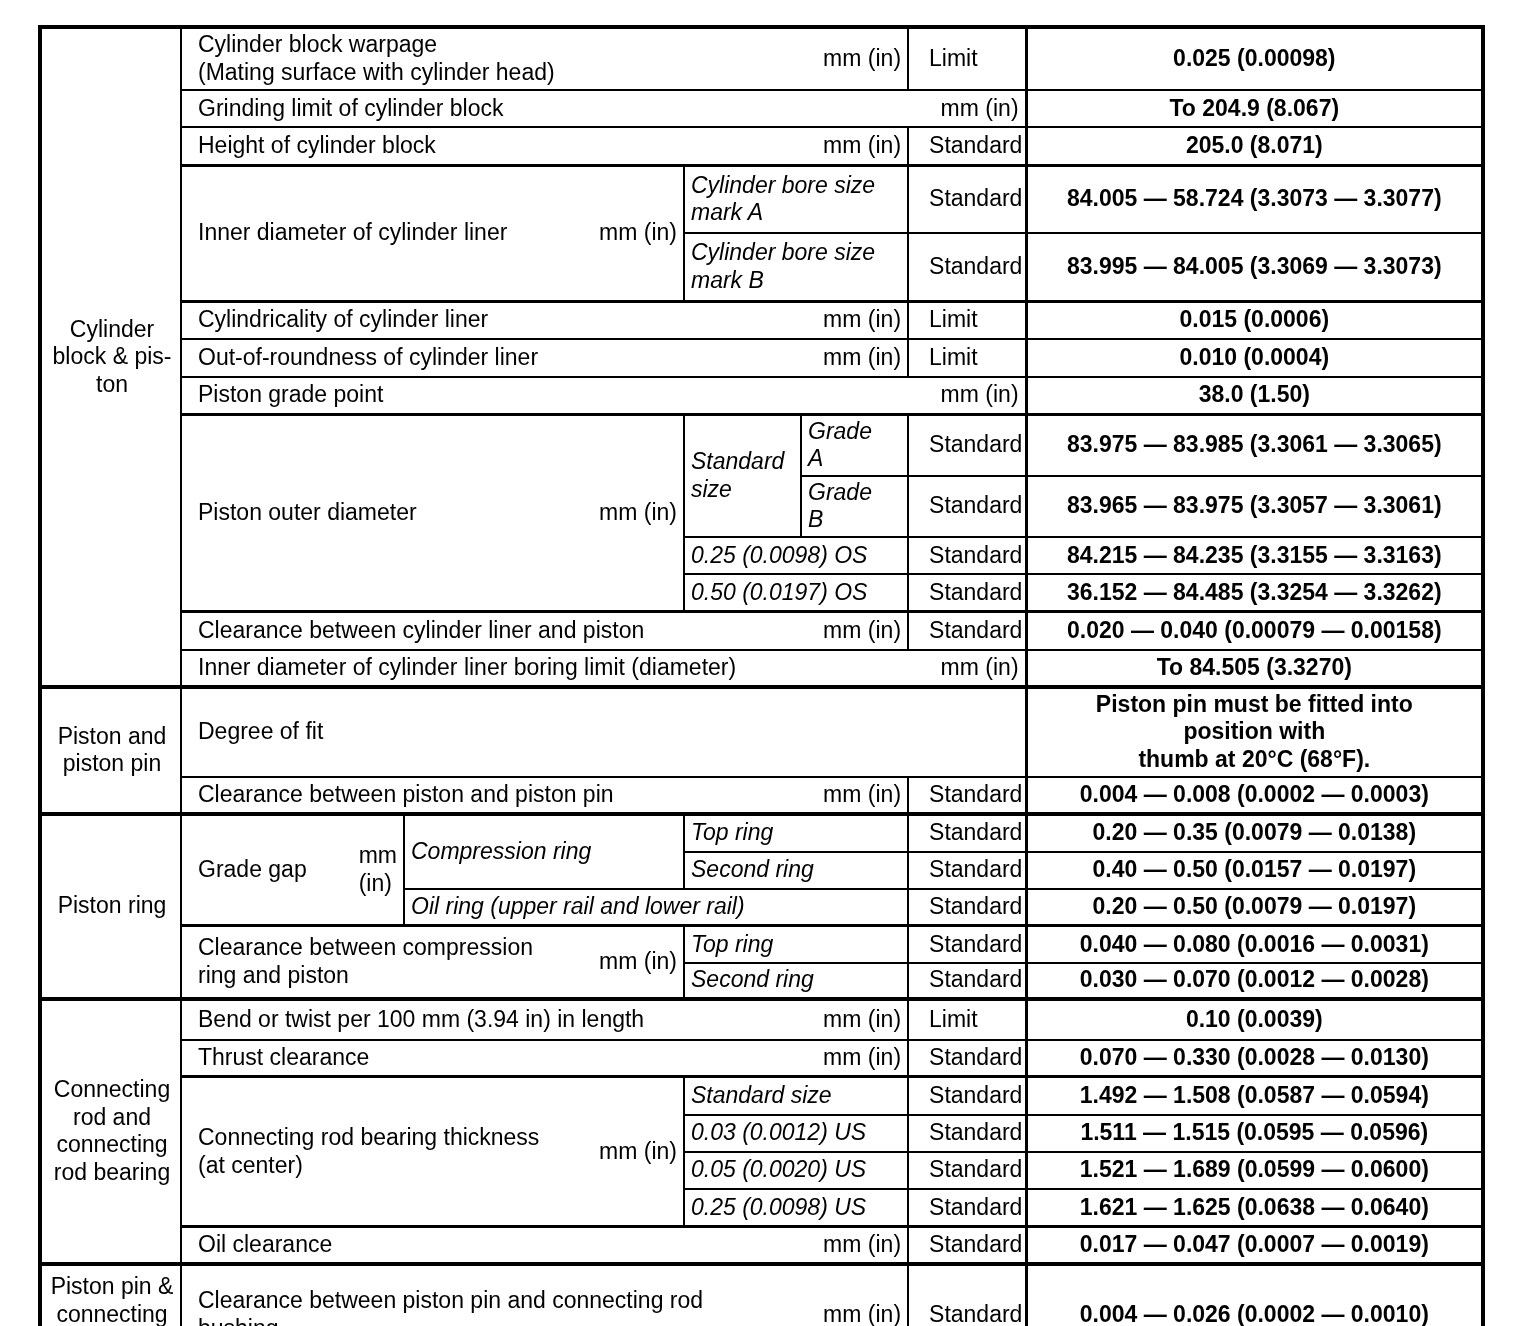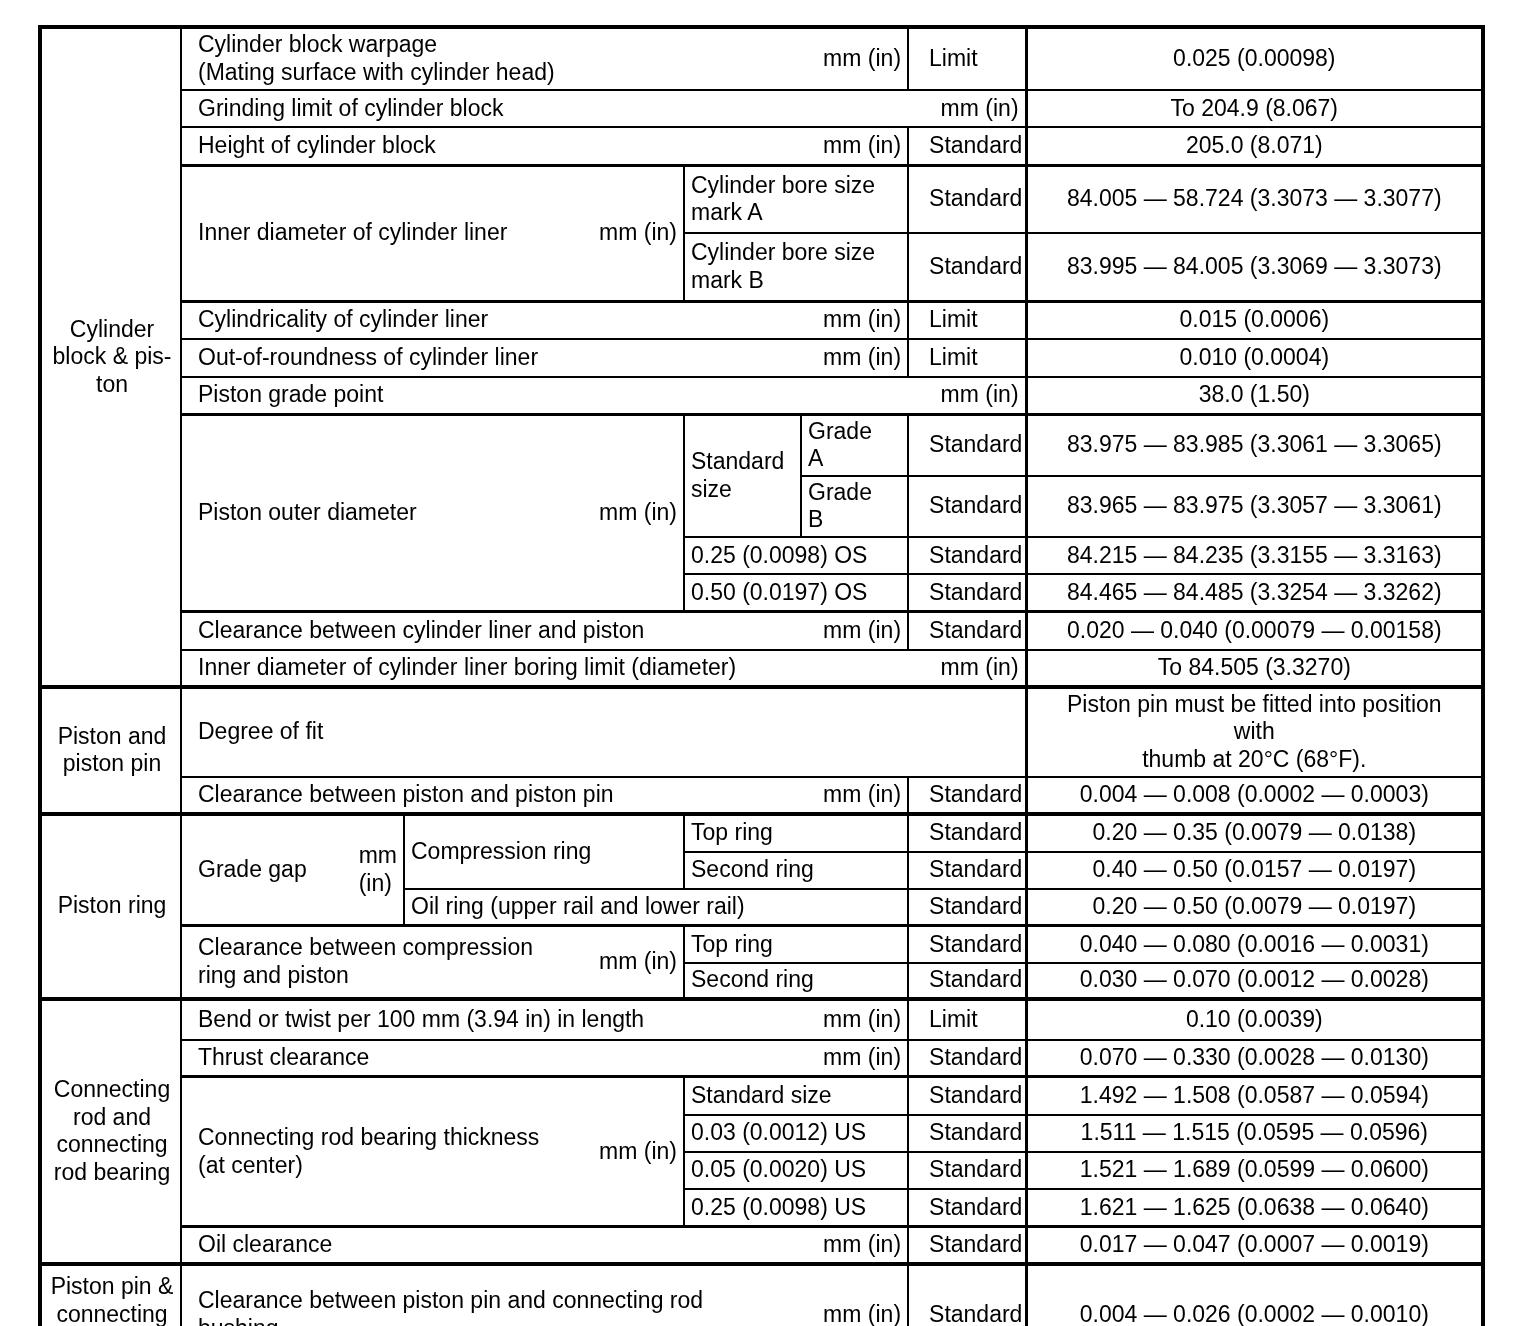--- a/index.html
+++ b/index.html
@@ -23,23 +23,23 @@
     line-height: 1.2;
     padding: 2px 6px;
     vertical-align: middle;
     overflow: hidden;
   }
   td.cat  { white-space: pre-line; padding: 2px 4px 2px 6px; text-align: center; }
   td.item { padding: 2px 6px 2px 16px; }
   .iu { display: flex; justify-content: space-between; align-items: center; gap: 6px; }
   .it { white-space: pre-line; text-align: left; }
   .un { white-space: pre-line; flex: none; }
-  td.sub  { white-space: pre-line; padding: 2px 20px 2px 6px; }
+  td.sub  { white-space: pre-line; padding: 2px 20px 2px 6px; font-style: italic; }
   td.qual { padding: 2px 4px 2px 20px; }
-  td.val  { text-align: center; white-space: pre-line; border-left-width: 3px; padding: 2px 24px; }
+  td.val  { text-align: center; white-space: pre-line; border-left-width: 3px; padding: 2px 24px; font-weight: bold; }
   tr.sec > td { border-top-width: 4px; }
   tr.grp > td { border-top-width: 3px; }
   tr.h36 { height: 36px; } tr.h37 { height: 37px; } tr.h38 { height: 38px; }
   tr.h41 { height: 41px; } tr.h63 { height: 63px; } tr.h68 { height: 68px; }
   tr.h102 { height: 102px; }
 </style>
 </head>
 <body>
 
 <div class="page">
@@ -154,21 +154,21 @@
     <td class="val">83.965 — 83.975 (3.3057 — 3.3061)</td>
   </tr>
   <tr class="h37">
     <td class="sub" colspan="2">0.25 (0.0098) OS</td>
     <td class="qual">Standard</td>
     <td class="val">84.215 — 84.235 (3.3155 — 3.3163)</td>
   </tr>
   <tr class="h38">
     <td class="sub" colspan="2">0.50 (0.0197) OS</td>
     <td class="qual">Standard</td>
-    <td class="val">84.465 — 84.485 (3.3254 — 3.3262)</td>
+    <td class="val">36.152 — 84.485 (3.3254 — 3.3262)</td>
   </tr>
   <tr class="h38 grp">
     <td class="item" colspan="4">
             <div class="iu">
               <span class="it">Clearance between cylinder liner and piston</span>
               <span class="un">mm (in)</span>
             </div>
           </td>
     <td class="qual">Standard</td>
     <td class="val">0.020 — 0.040 (0.00079 — 0.00158)</td>

